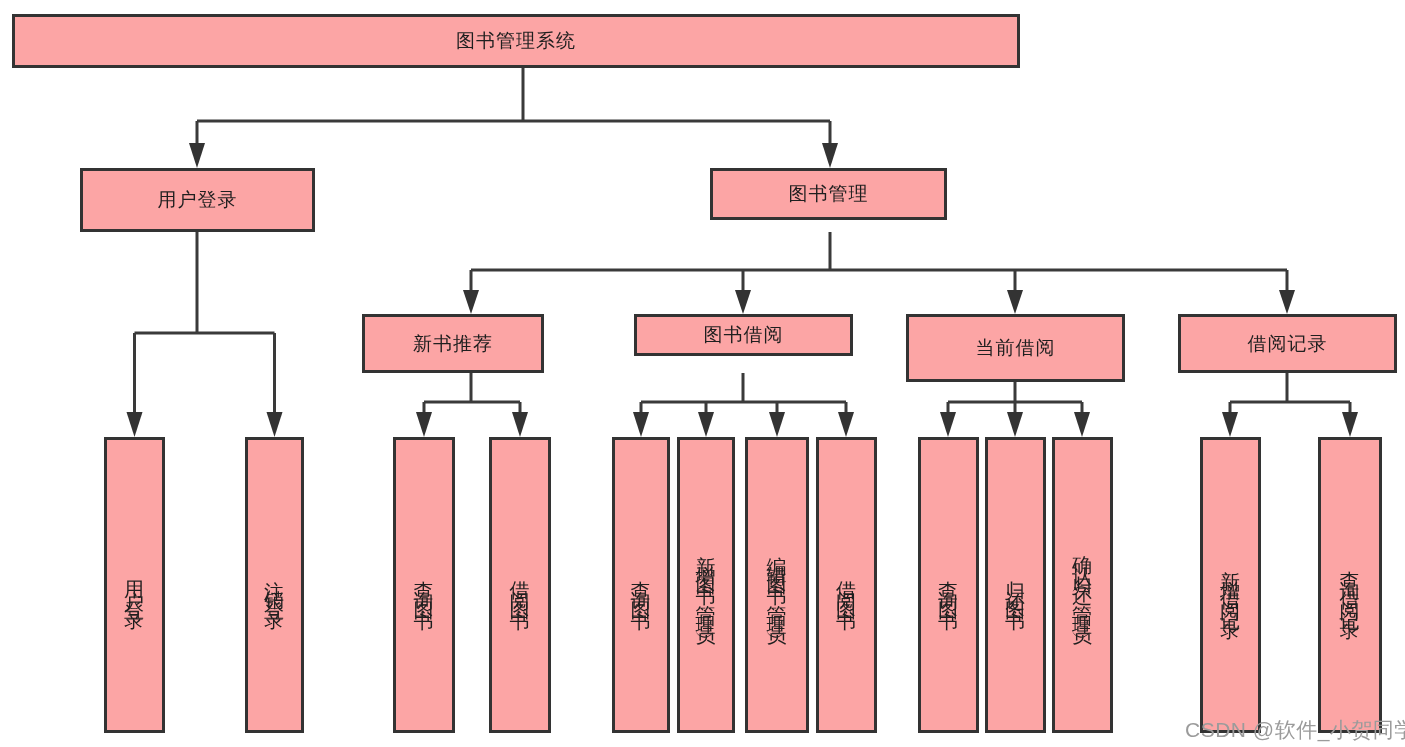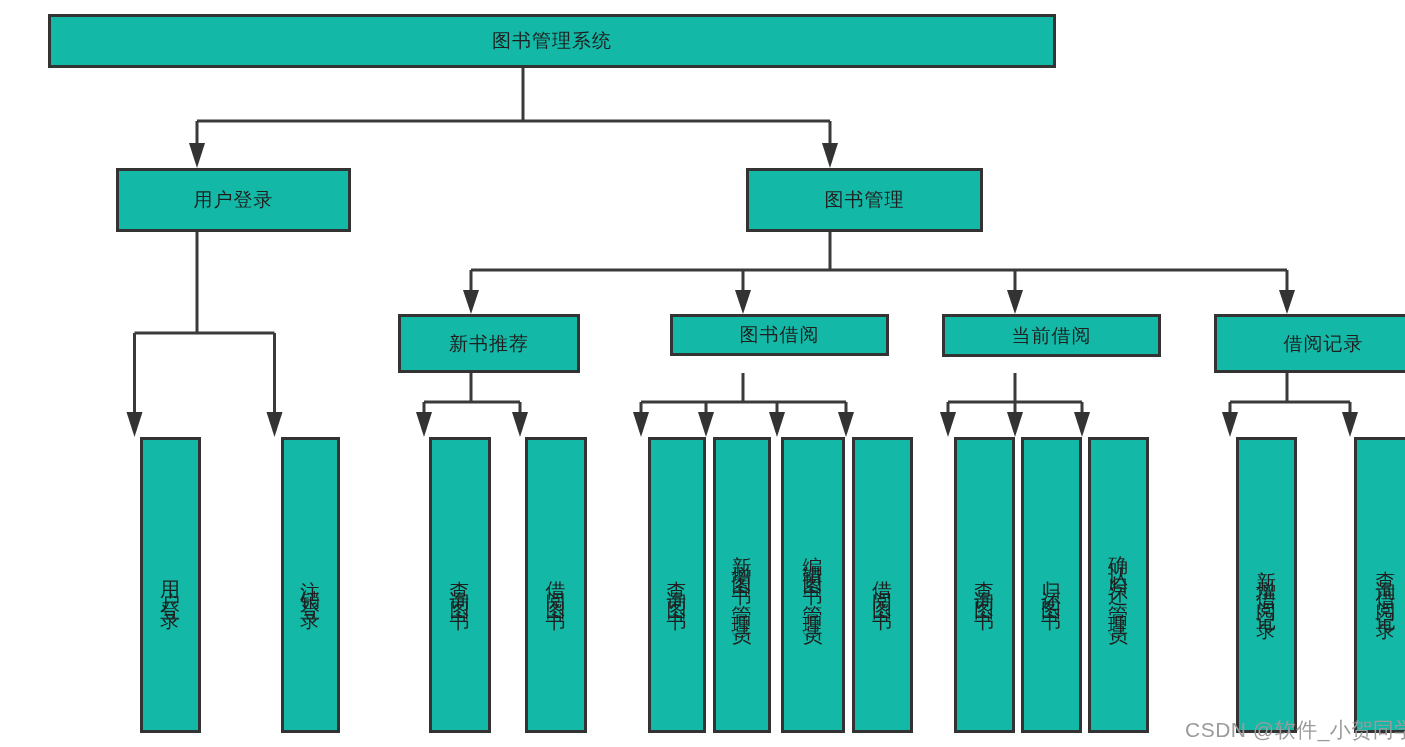--- a/index.html
+++ b/index.html
@@ -17,51 +17,50 @@
   }
   svg.connectors {
     position: absolute;
     left: 0; top: 0;
     width: 1405px;
     height: 747px;
   }
   .node {
     position: absolute;
     border: 3px solid #333333;
-    background: #14b8a6;
+    background: #fca5a5;
     color: #1f1f1f;
     display: flex;
     align-items: center;
     justify-content: center;
     box-sizing: border-box;
-    margin-left: 36px;
   }
   .node.h {
     font-size: 19px;
     letter-spacing: 1px;
   }
   .node.leaf {
     font-size: 20px;
   }
   .node.leaf .vtext {
     writing-mode: vertical-rl;
     text-orientation: mixed;
     letter-spacing: 10px;
     line-height: 1;
     white-space: nowrap;
   }
   
   .p-root   { left: 12px;  top: 14px;  width: 1008px; height: 54px; }
   
   .p-l2a    { left: 80px;  top: 168px; width: 235px; height: 64px; }
-  .p-l2b    { left: 710px; top: 168px; width: 237px; height: 64px; }
+  .p-l2b    { left: 710px; top: 168px; width: 237px; height: 52px; }
   
   .p-l3a    { left: 362px;  top: 314px; width: 182px; height: 59px; }
   .p-l3b    { left: 634px;  top: 314px; width: 219px; height: 42px; }
-  .p-l3c    { left: 906px;  top: 314px; width: 219px; height: 43px; font-family: Liberation Mono, monospace; }
+  .p-l3c    { left: 906px;  top: 314px; width: 219px; height: 68px; font-family: Liberation Mono, monospace; }
   .p-l3d    { left: 1178px; top: 314px; width: 219px; height: 59px; justify-content: center; }
   
   .p-f1  { left: 104px;  top: 437px; width: 61px; height: 296px; }
   .p-f2  { left: 245px;  top: 437px; width: 59px; height: 296px; }
   .p-f3  { left: 393px;  top: 437px; width: 62px; height: 296px; }
   .p-f4  { left: 489px;  top: 437px; width: 62px; height: 296px; }
   .p-f5  { left: 612px;  top: 437px; width: 58px; height: 296px; }
   .p-f6  { left: 677px;  top: 437px; width: 58px; height: 296px; }
   .p-f7  { left: 745px;  top: 437px; width: 64px; height: 296px; }
   .p-f8  { left: 816px;  top: 437px; width: 61px; height: 296px; }

